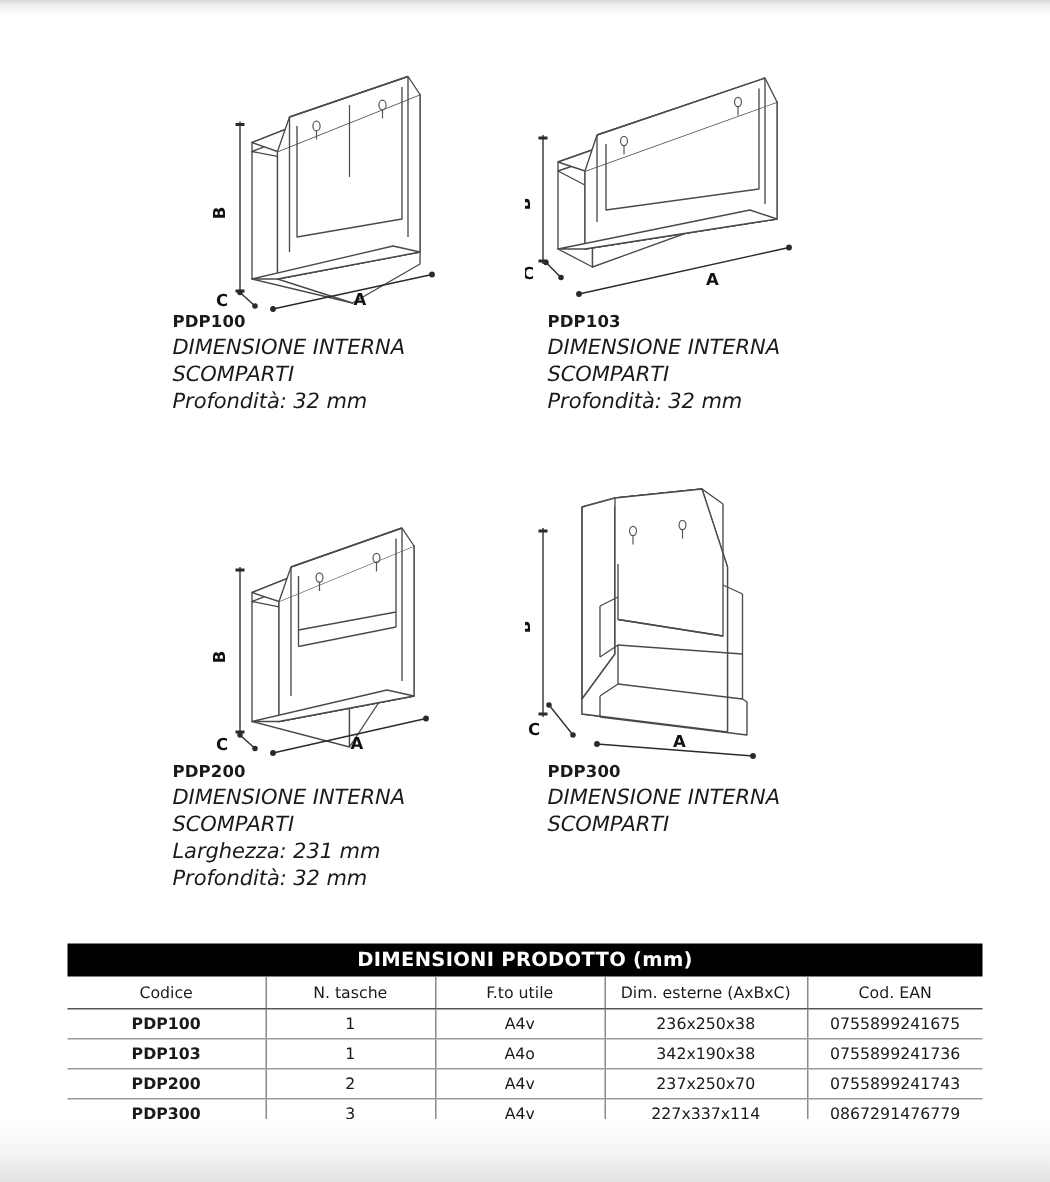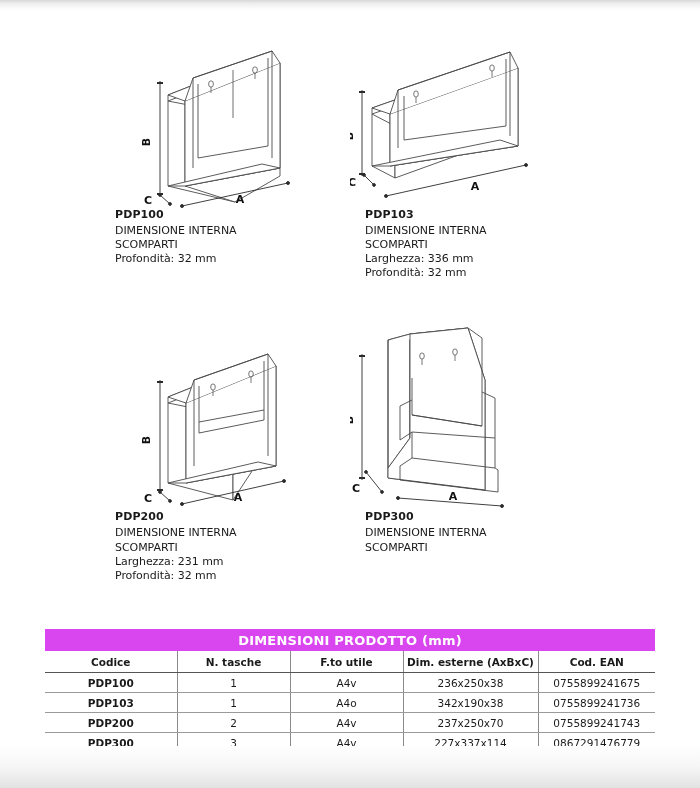--- a/index.html
+++ b/index.html
@@ -63,23 +63,24 @@
   .prod-cell.right .caption {
     padding-left: 15px;
   }
   .caption .code {
     font-weight: bold;
     font-size: 11px;
     letter-spacing: .1px;
     margin-bottom: 2px;
   }
   .caption .line {
-    font-size: 11px;
+    font-size: 14px;
     letter-spacing: -.05px;
     white-space: nowrap;
+    font-style: italic;
   }
   .spacer-row { height: 40px; }
 
   
   .table-wrap {
     position: absolute;
     left: 45px;
     top: 629px;
     width: 610px;
   }
@@ -89,30 +90,30 @@
     table-layout: fixed;
   }
   table.dims th, table.dims td {
     text-align: center;
     font-size: 10.5px;
     padding: 0;
     height: 19px;
     vertical-align: middle;
   }
   tr.title-row th {
-    background: #d946ef;
+    background: #000000;
     color: #ffffff;
     font-weight: bold;
     font-size: 13px;
     height: 22px;
     letter-spacing: .2px;
     border: none;
   }
   tr.head-row th {
-    font-weight: bold;
+    font-weight: normal;
     border-bottom: 1.6px solid #555;
     border-right: 1px solid #8a8a8a;
     height: 21px;
     text-align: center;
   }
   tr.head-row th:last-child { border-right: none; }
   tr.data-row td {
     border-bottom: 1px solid #9a9a9a;
     border-right: 1px solid #8a8a8a;
     height: 19px;
@@ -251,21 +252,20 @@
               <circle cx="14" cy="157" r="1.4" fill="#2a2a2a"></circle>
               <circle cx="24" cy="167" r="1.4" fill="#2a2a2a"></circle>
             </g>
             <text class="dim-letter" x="2" y="168" text-anchor="middle">C</text>
           </svg>
         </div>
         <div class="caption">
           <div class="code">PDP103</div>
           <div class="line">DIMENSIONE INTERNA</div>
           <div class="line">SCOMPARTI</div>
-          <div class="line">Larghezza: 336 mm</div>
           <div class="line">Profondità: 32 mm</div>
         </div>
       </div>
     </div>
 
     <div class="spacer-row"></div>
 
     <div class="prod-row">
 
       <div class="prod-cell left">

